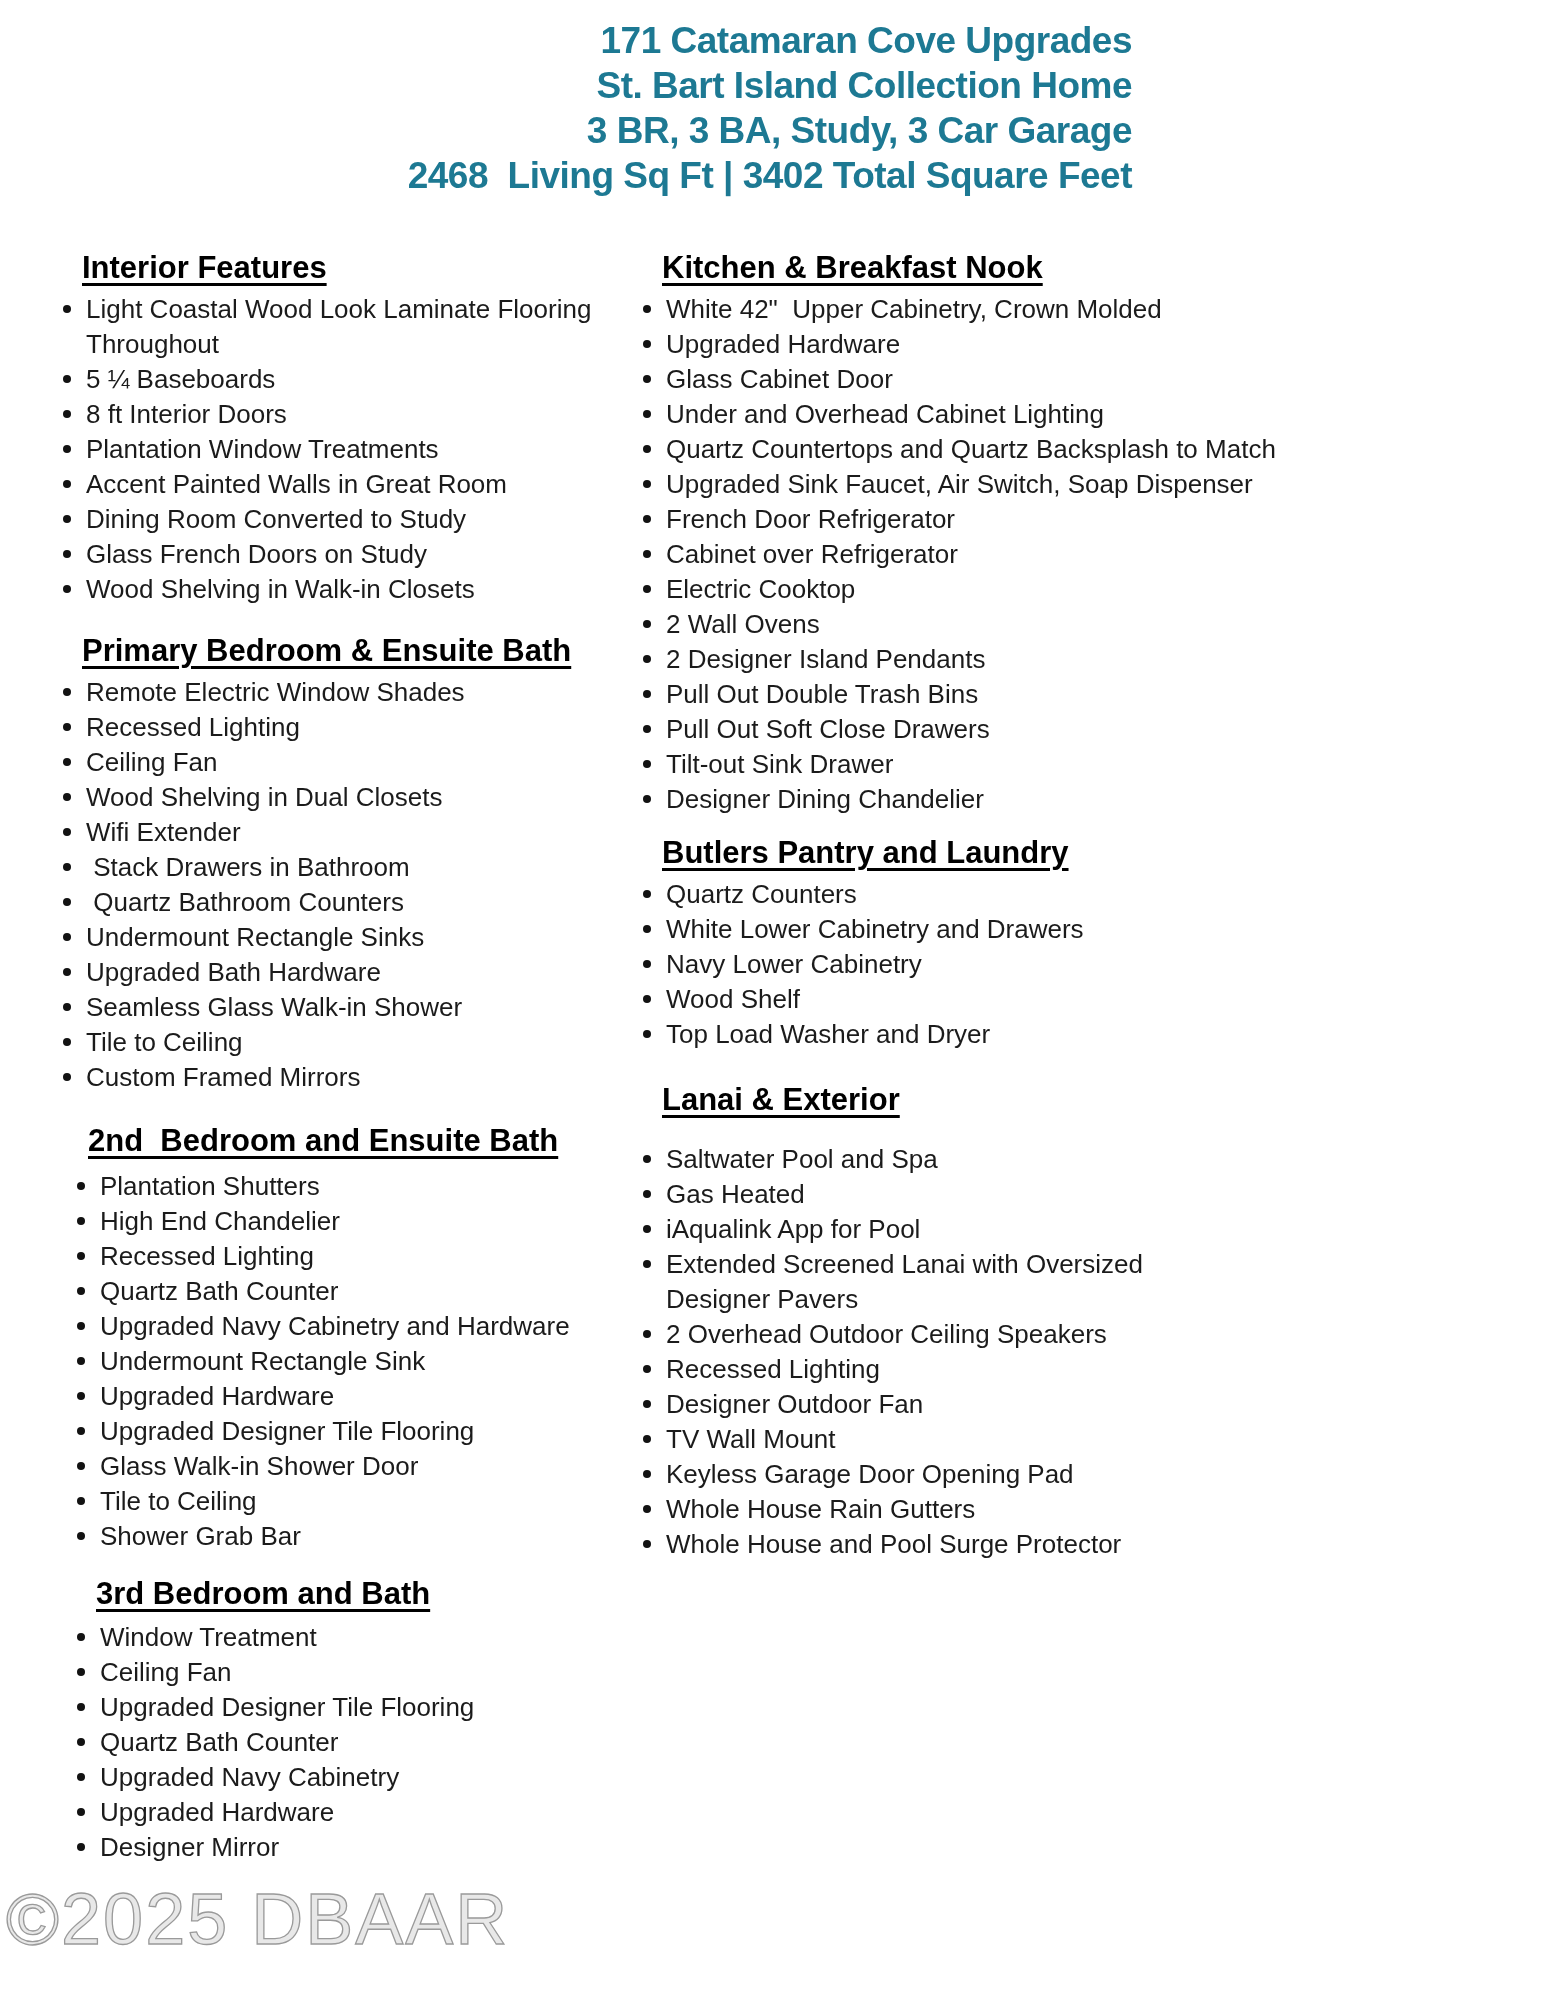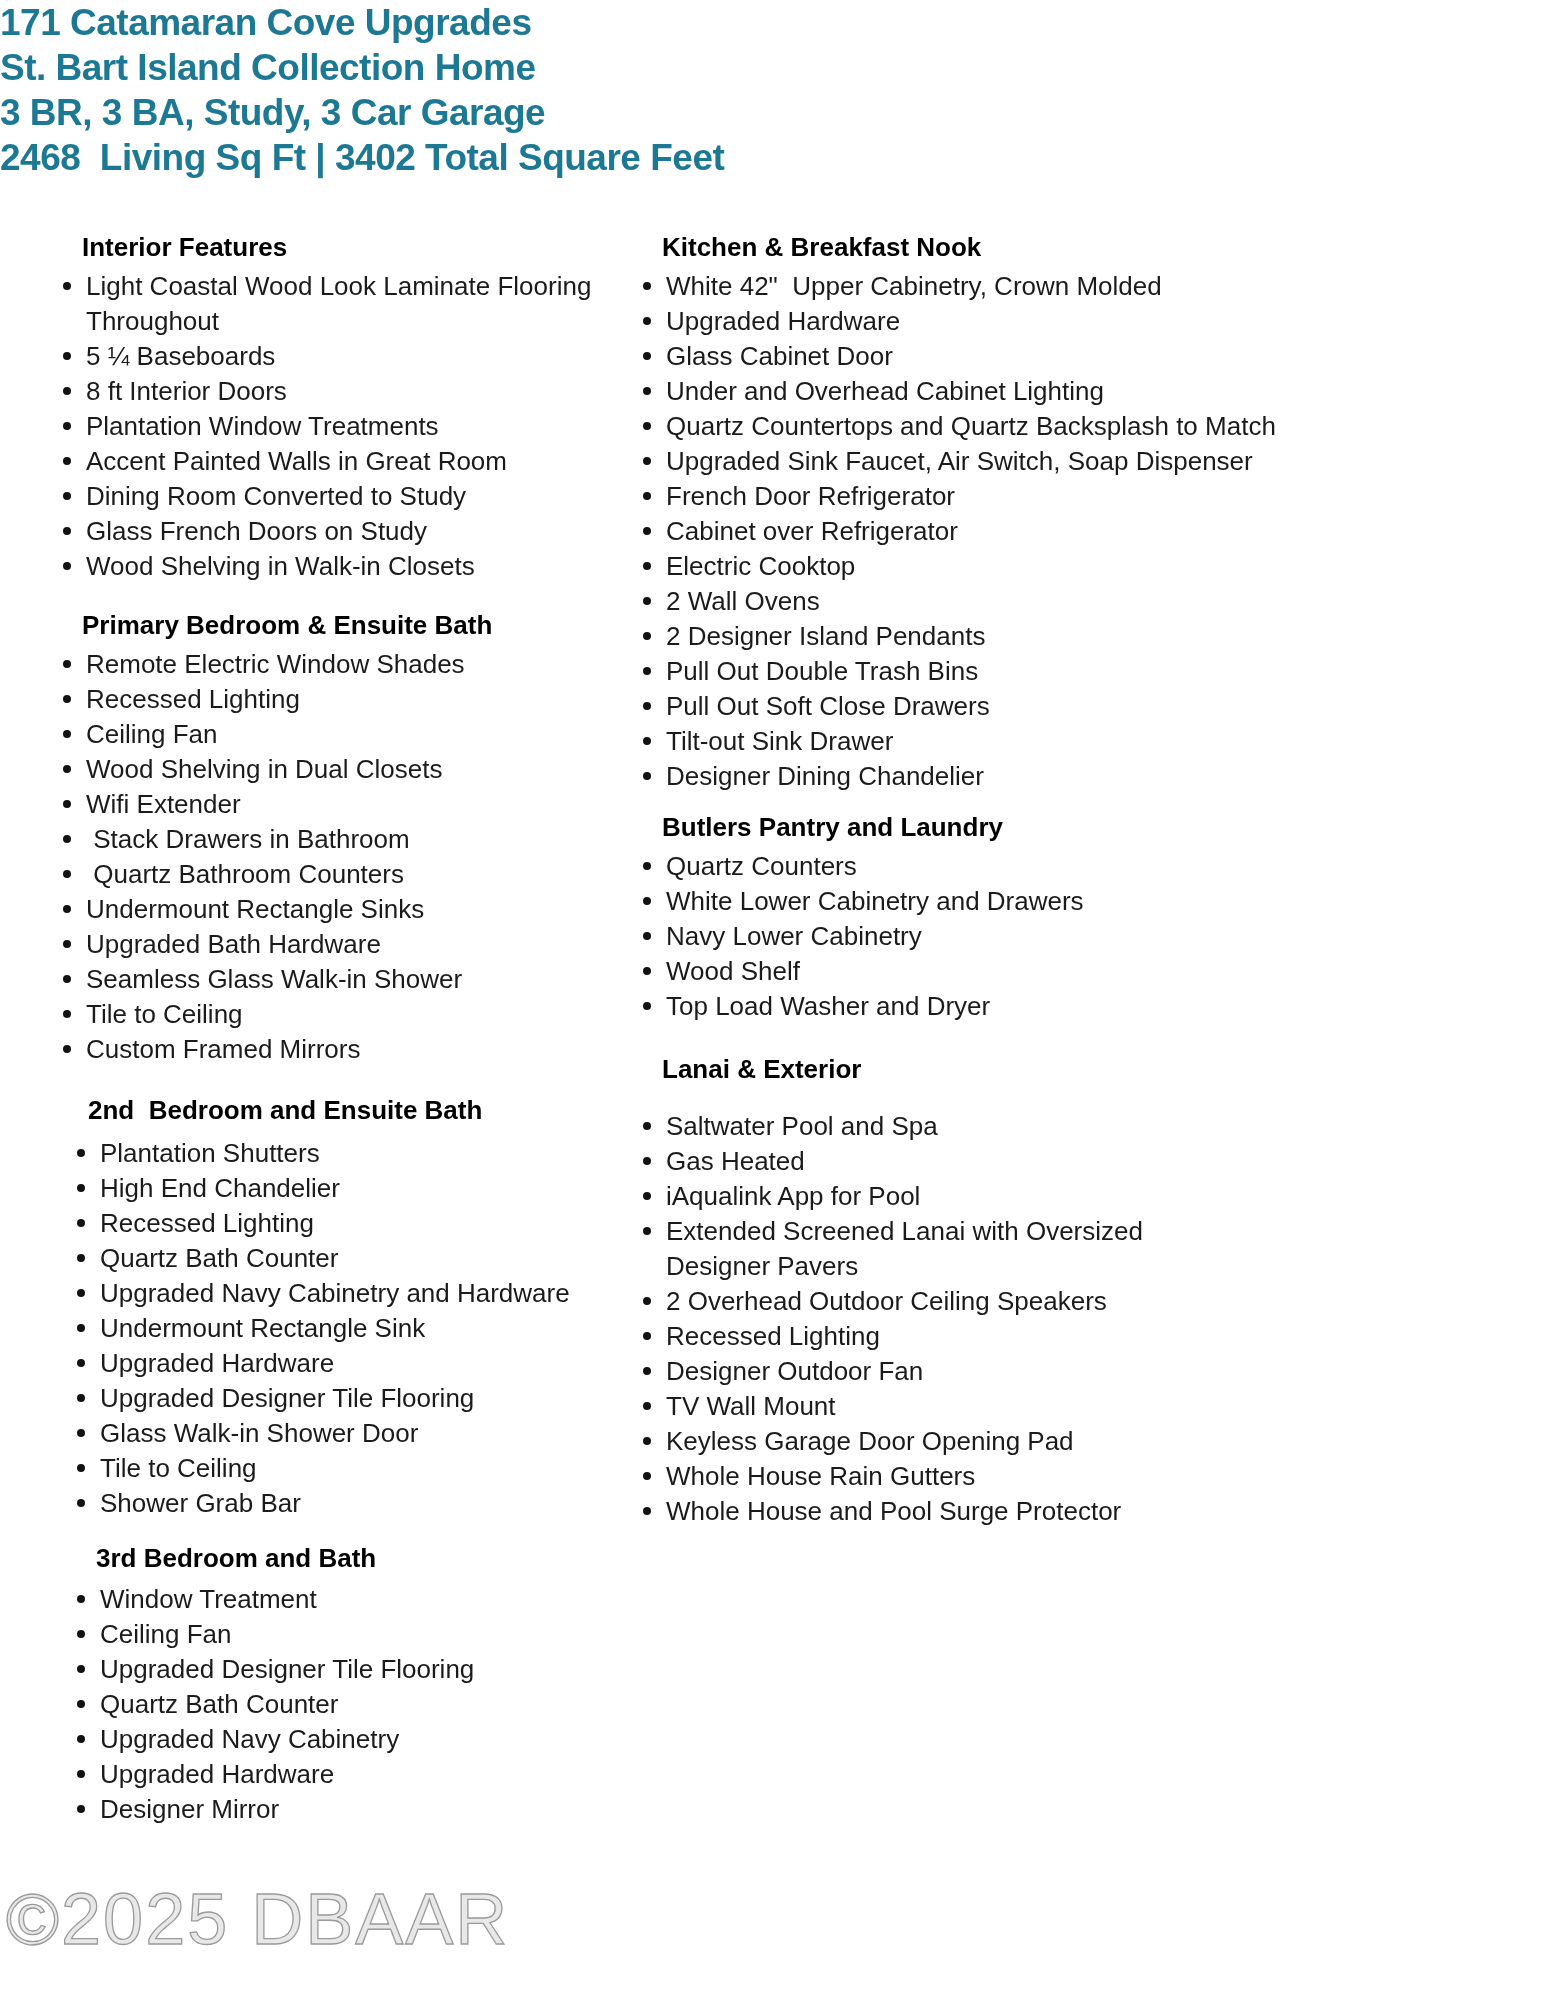--- a/index.html
+++ b/index.html
@@ -10,45 +10,46 @@
   html,body{margin:0;padding:0;}
   body{
     width:1545px;height:2000px;
     background:#ffffff;
     font-family:"Liberation Sans", sans-serif;
     color:var(--text);
     position:relative;
     overflow:hidden;
   }
   .title-block{
-    padding-top:0;
+    padding-top:18px;
     width:1132px;
-    text-align:left;
+    text-align:right;
   }
   .title-line{
     font-weight:bold;
     font-size:37px;
     line-height:45px;
     letter-spacing:-0.5px;
     color:var(--accent);
     white-space:pre;
   }
   .content{
     display:flex;
     align-items:flex-start;
     padding-left:55px;
     margin-top:52px;
   }
   .col-left{width:580px;flex:none;}
   .col-right{flex:none;}
   .sec-heading{
-    font-size:26px;
+    font-size:31px;
     font-weight:bold;
     color:#000;
     margin:0 0 6px 27px;
+    text-decoration:underline;
     text-decoration-thickness:2.5px;
     text-underline-offset:5px;
     white-space:pre;
   }
   .sec + .sec .sec-heading{margin-top:26px;}
   .sec-indent-sm .sec-heading{margin-left:33px;}
   .sec-indent-md .sec-heading{margin-left:41px;}
   .sec-indent-sm ul.bullets, .sec-indent-md ul.bullets{margin-left:18px;}
   
   .col-right .sec-butlers .sec-heading{margin-top:18px;}

